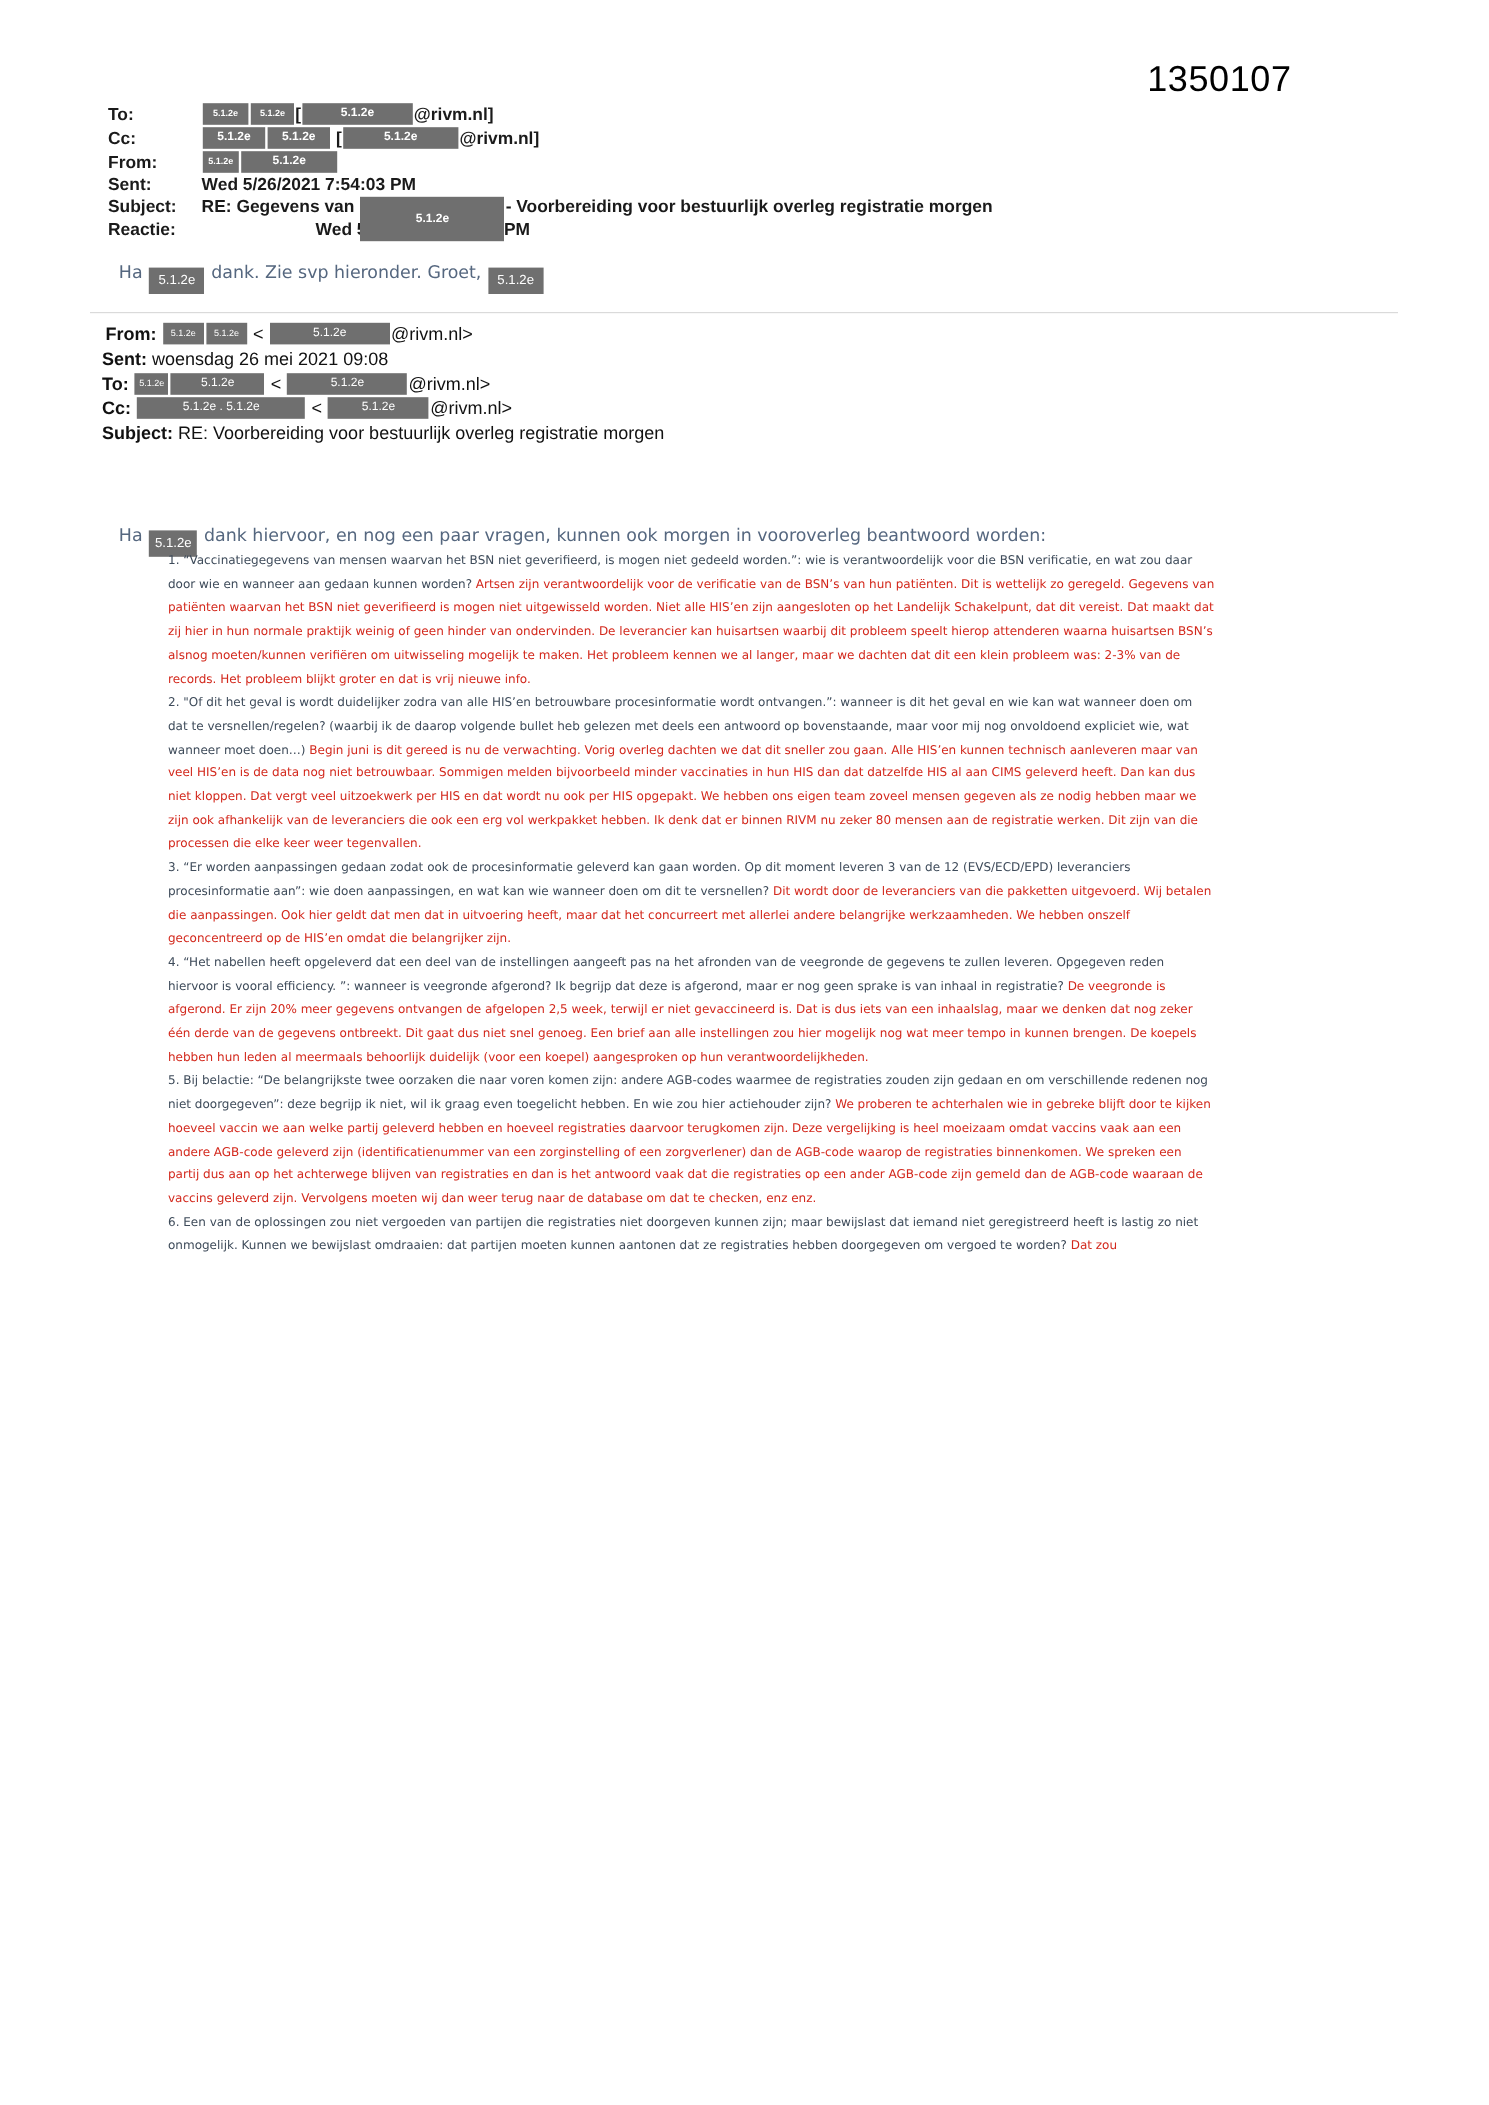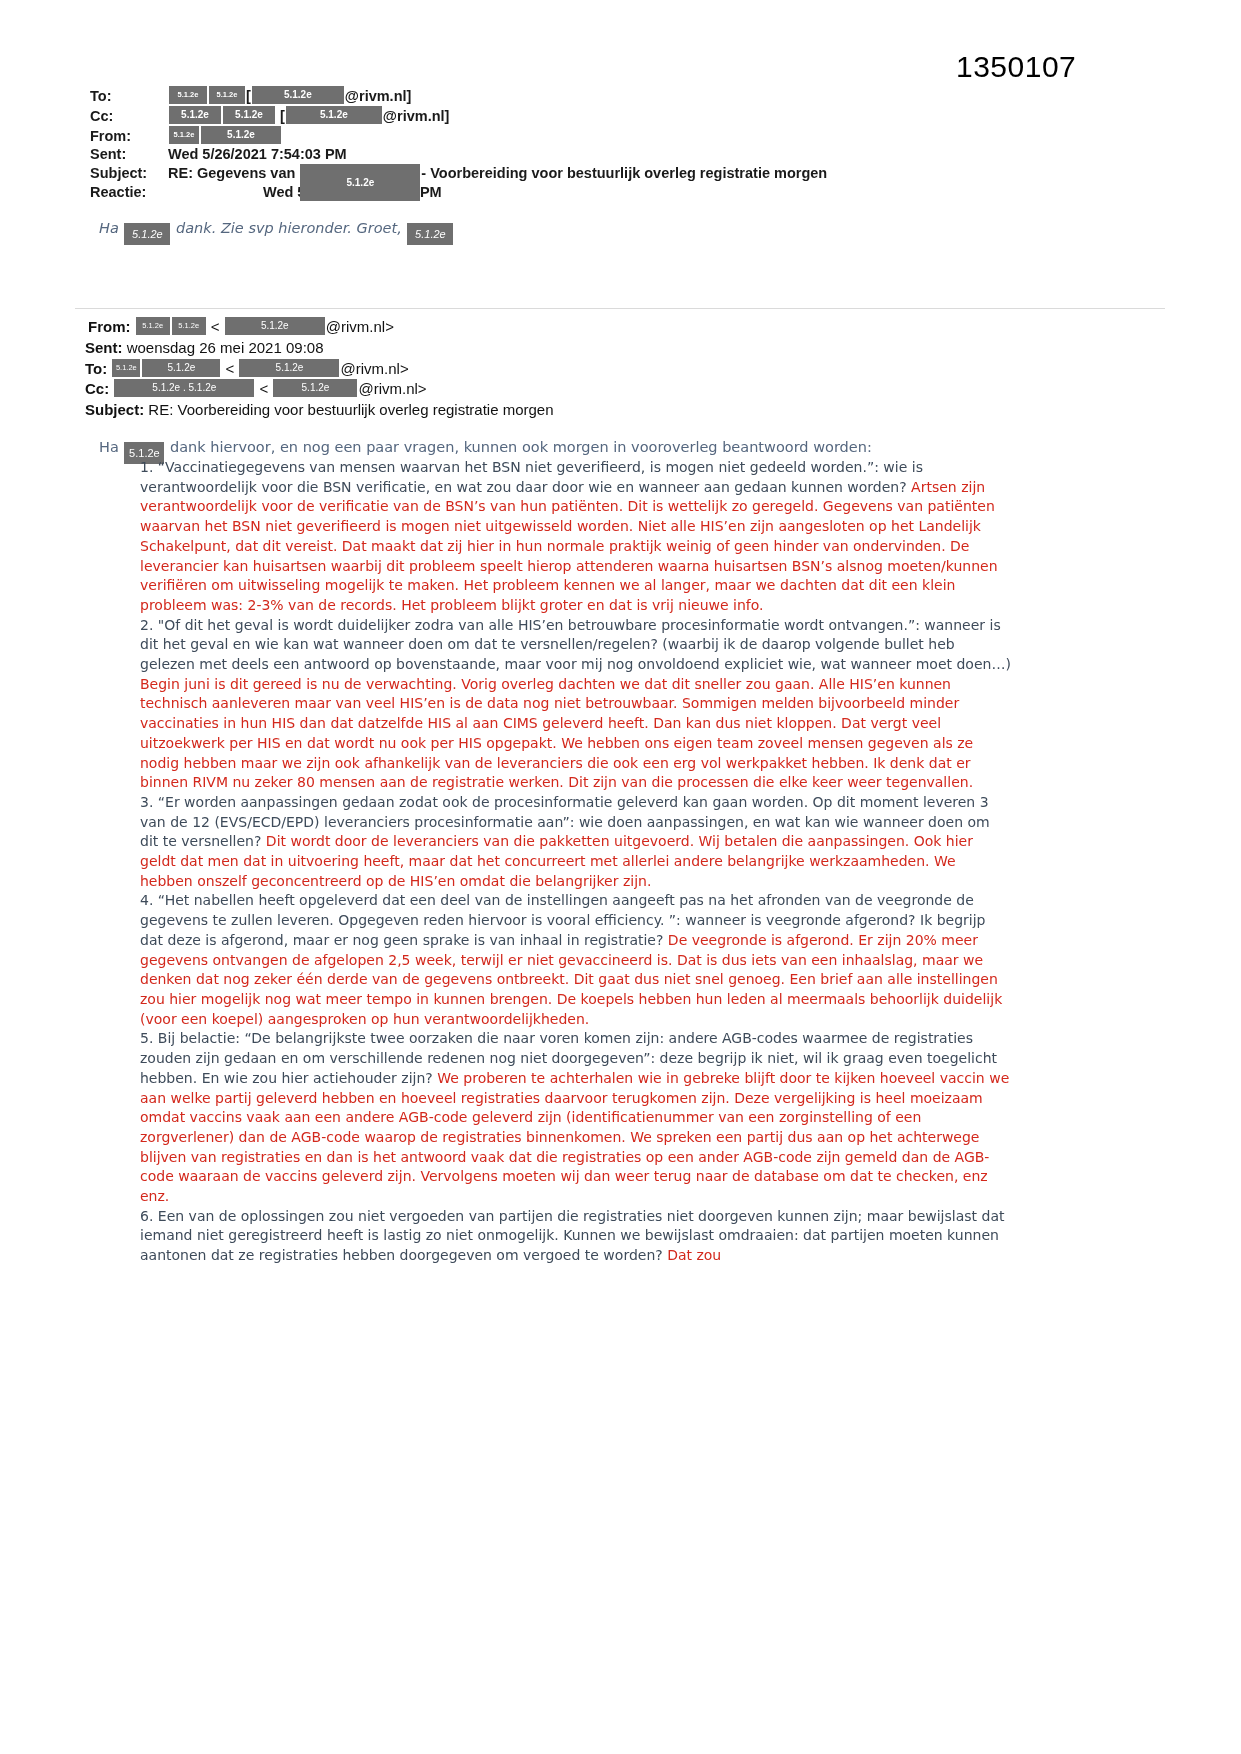--- a/index.html
+++ b/index.html
@@ -23,40 +23,40 @@
     vertical-align:text-bottom;margin:0 1px;
     font-family:"Liberation Sans",sans-serif;
   }
   .redact.sm{font-size:7.5px;}
   .redact.tall{height:37px;line-height:37px;margin-bottom:-19px;vertical-align:top;position:relative;z-index:2;}
   .redact.h22{height:22px;line-height:22px;vertical-align:-5px;font-size:11px;}
   .sp{display:inline-block;height:1px;}
   
   .greet1{
     position:absolute;left:99px;top:220px;font-size:14.5px;color:#55677F;
-    font-family:"DejaVu Sans",sans-serif;white-space:nowrap;font-style:italic;
+    font-family:"DejaVu Sans",sans-serif;white-space:nowrap;
   }
   
   .quoted{
     position:absolute;left:75px;top:260px;width:1090px;
     border-top:1px solid #DADADA;padding-top:8px;
-    font-size:15px;line-height:20.8px;color:#111;margin-top:48px;
+    font-size:15px;line-height:20.8px;color:#111;
   }
   .qrow{padding-left:13px;white-space:nowrap;}
   .qrow.flush{padding-left:10px;}
   .qlabel{font-weight:bold;}
   
   .greet2{
     position:absolute;left:99px;top:439px;font-size:14.5px;color:#55677F;
     font-family:"DejaVu Sans",sans-serif;white-space:nowrap;
   }
   
   .qa-wrap{
     position:absolute;left:140px;top:458px;width:872px;
-    font-family:"DejaVu Sans",sans-serif;font-size:14px;line-height:19.7px;
+    font-family:"DejaVu Sans",sans-serif;font-size:10px;line-height:19.7px;
     text-align:left;
   }
   .qa{margin:0;}
   .q{color:#3E4B5A;}
   .a{color:#D3281C;}
 </style>
 </head>
 <body>
 
 <div class="page">

